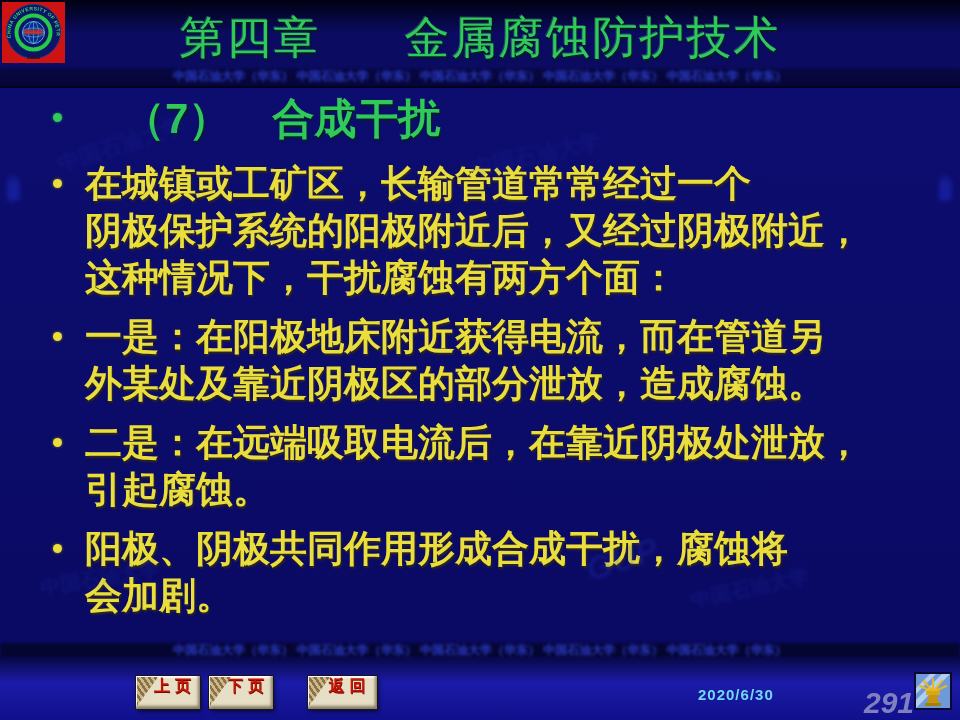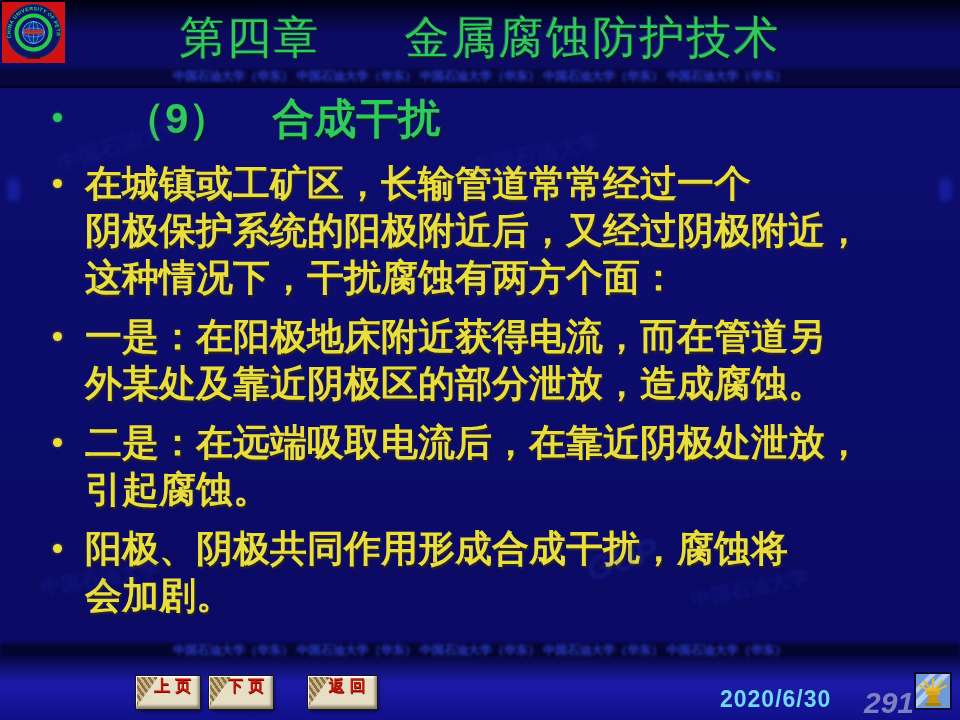--- a/index.html
+++ b/index.html
@@ -78,21 +78,21 @@
   .fold{
     position:absolute;left:1px;top:1px;width:21px;height:29px;
     clip-path:polygon(0 0,100% 0,0 100%);
     background:repeating-linear-gradient(55deg,#8a7148 0 2.5px,#cdb98c 2.5px 5px);
   }
   .nav-label{
     color:#c41606;font-weight:bold;font-size:16px;letter-spacing:5px;
     padding-left:14px;white-space:nowrap;text-shadow:.5px .5px 0 #7a0a00;
   }
   .btn-wide .nav-label{letter-spacing:3px;font-size:15px;}
-  .date-text{position:absolute;left:720px;top:28px;font-size:23px;color:#72d8f8;
+  .date-text{position:absolute;left:698px;top:28px;font-size:15px;color:#72d8f8;
     font-weight:bold;letter-spacing:1px;}
   .page-number{position:absolute;left:864px;top:28px;font-size:30px;color:#8080c0;
     font-weight:bold;font-style:italic;}
   .mini-logo{position:absolute;right:8px;top:14px;width:38px;height:38px;display:block;}
 </style>
 </head>
 <body>
 
 <div class="page">
 
@@ -121,21 +121,21 @@
       <text x="31.5" y="57" text-anchor="middle" font-size="6" font-weight="bold" fill="#3a0a0a">1953</text>
     </svg>
 
     <div class="wm-band band-top">中国石油大学（华东） 中国石油大学（华东） 中国石油大学（华东） 中国石油大学（华东） 中国石油大学（华东）</div>
   </div>
 
   <div class="slide-body">
 
     <div class="para heading">
       <span class="dot dot-green"></span>
-      <span class="line">（9）　合成干扰</span>
+      <span class="line">（7）　合成干扰</span>
     </div>
 
     <div class="para body-para p2">
       <span class="dot dot-yellow"></span>
       <span class="line">在城镇或工矿区，长输管道常常经过一个</span>
       <span class="line">阴极保护系统的阳极附近后，又经过阴极附近，</span>
       <span class="line">这种情况下，干扰腐蚀有两方个面：</span>
     </div>
 
     <div class="para body-para p3">

